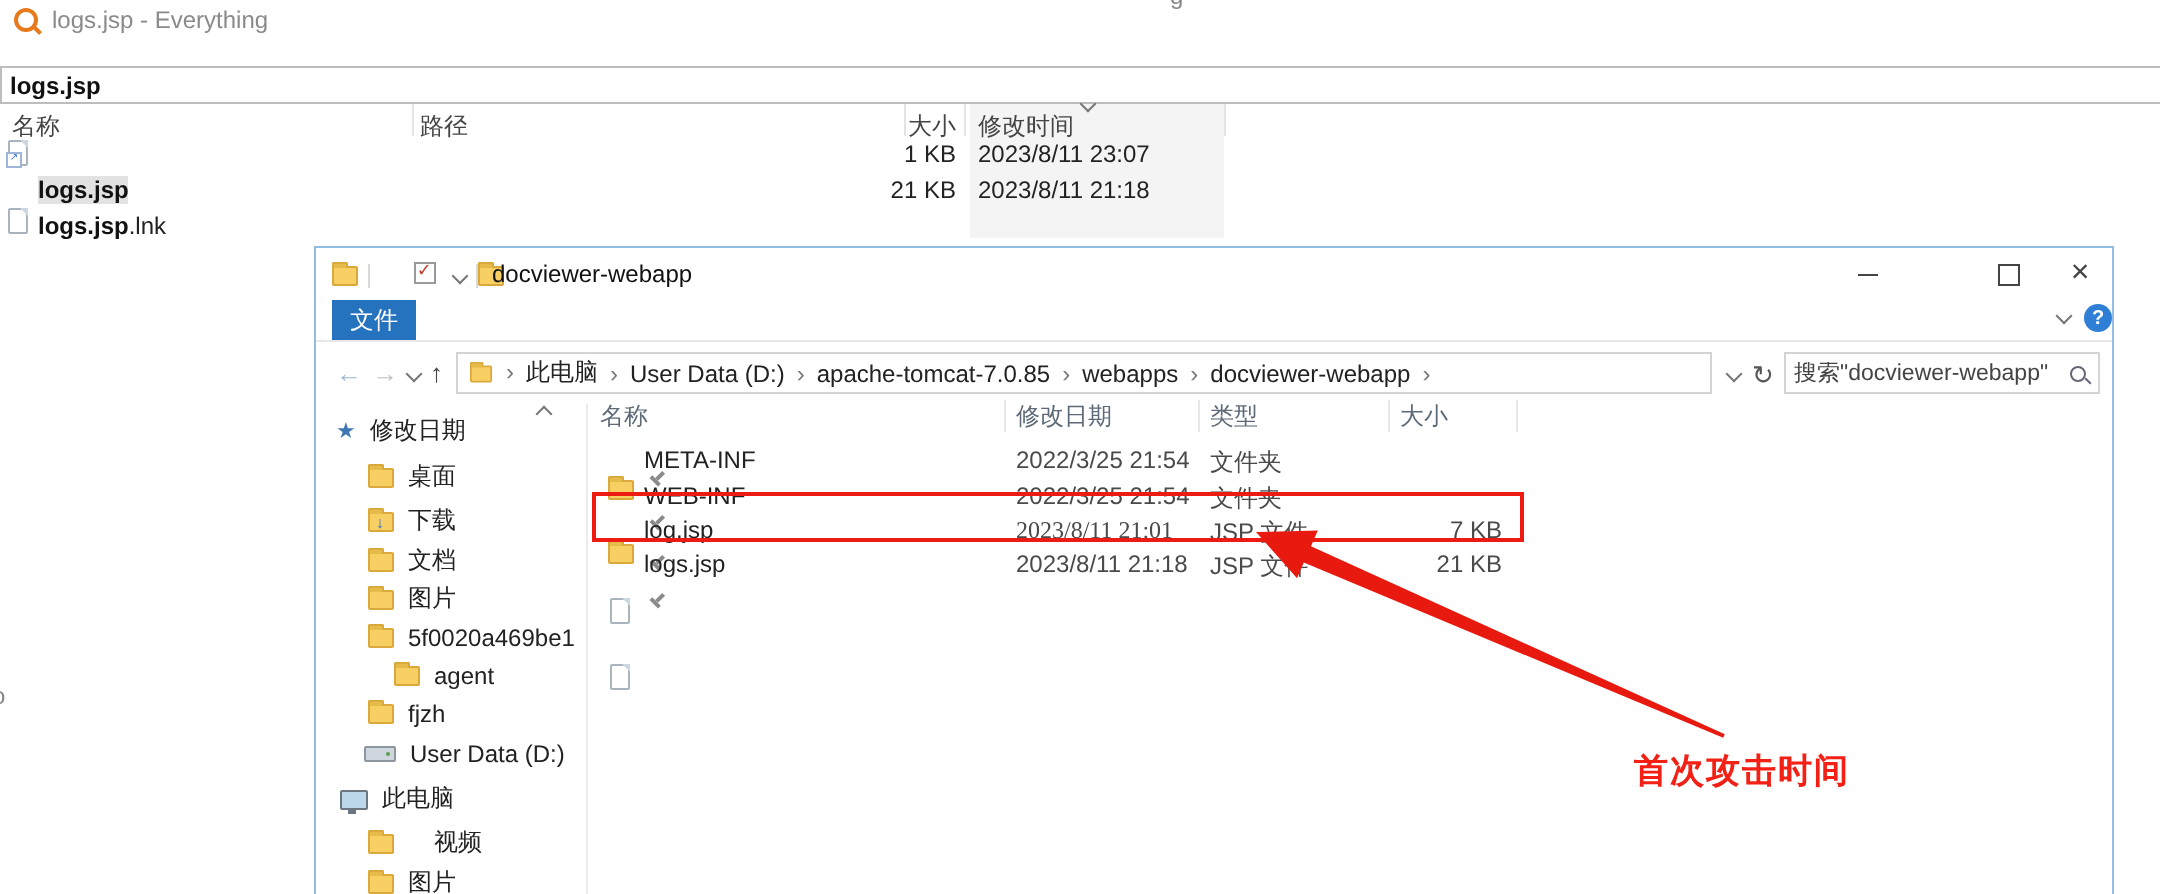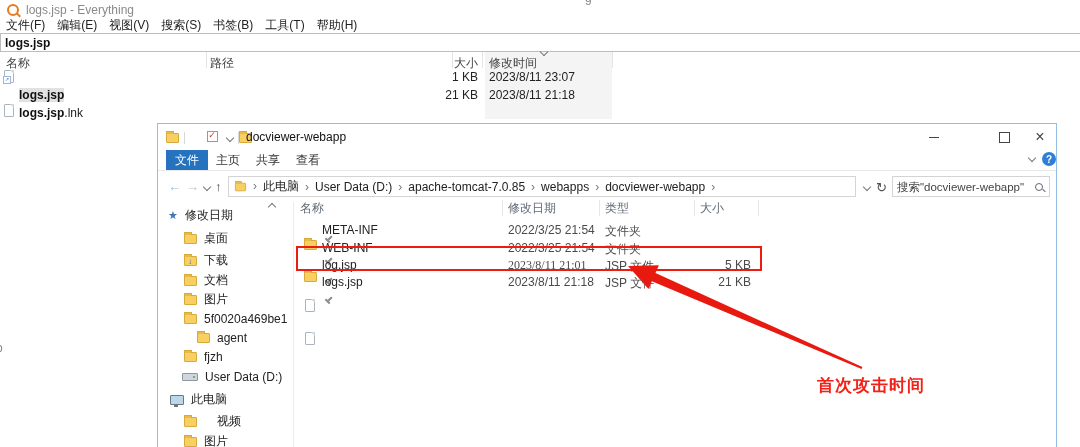--- a/index.html
+++ b/index.html
@@ -74,29 +74,20 @@
 </style>
 </head>
 <body>
 
 <div class="canvas">
 
   <div>
     <div class="abs" style="left:7px;top:4px;"><span class="mag-big"></span></div>
     <div class="abs evt-title-text" style="left:26px;top:3px;">logs.jsp - Everything</div>
 
-    <div class="abs evt-menu" style="left:6px;top:17px;">
-      <span>文件(F)</span>
-      <span>编辑(E)</span>
-      <span>视图(V)</span>
-      <span>搜索(S)</span>
-      <span>书签(B)</span>
-      <span>工具(T)</span>
-      <span>帮助(H)</span>
-    </div>
 
     <input class="evt-search" value="logs.jsp" style="">
 
     <div class="evt-sortbg"></div>
     <div class="evt-sep" style="left:206px;"></div>
     <div class="evt-sep" style="left:452px;"></div>
     <div class="evt-sep" style="left:482px;"></div>
     <div class="evt-sep" style="left:612px;"></div>
 
     <div class="abs evt-colhead" style="left:6px;top:55px;">名称</div>
@@ -137,25 +128,20 @@
     <span class="ctl" style="left:760px;">
         <span class="ctl-min-glyph"></span>
       </span>
     <span class="ctl" style="left:830px;">
         <span class="ctl-max-glyph"></span>
       </span>
     <span class="ctl" style="left:866px;font-size:16px;">×</span>
 
     
     <div class="tab-file">文件</div>
-    <div class="tabs">
-      <span>主页</span>
-      <span>共享</span>
-      <span>查看</span>
-    </div>
     <span class="chev abs" style="left:871px;top:31px;"></span>
     <span class="abs" style="left:884px;top:28px;width:14px;height:14px;border-radius:50%;background:#2f7fd6;color:#fff;display:flex;align-items:center;justify-content:center;font-size:10px;font-weight:bold;">?</span>
     <div class="ribbon-line"></div>
 
     
     <span class="addr-ic" style="left:10px;color:#9bb8d4;">←</span>
     <span class="addr-ic" style="left:28px;color:#c0c0c0;">→</span>
     <span class="chev abs" style="left:46px;top:60px;"></span>
     <span class="addr-ic" style="left:57px;color:#444;">↑</span>
 
@@ -259,21 +245,21 @@
       <span class="fl-cell" style="left:164px;top:117px;">WEB-INF</span>
       <span class="fl-cell fl-meta" style="left:350px;top:117px;">2022/3/25 21:54</span>
       <span class="fl-cell fl-meta" style="left:447px;top:117px;">文件夹</span>
       <span class="fl-cell fl-meta" style="left:540px;top:117px;width:53px;text-align:right;"></span>
     </div>
     <div>
       <span class="ic-file abs" style="left:147px;top:133px;"></span>
       <span class="fl-cell" style="left:164px;top:134px;">log.jsp</span>
       <span class="fl-cell fl-meta" style="left:350px;top:134px;font-family:Liberation Serif, serif;">2023/8/11 21:01</span>
       <span class="fl-cell fl-meta" style="left:447px;top:134px;">JSP 文件</span>
-      <span class="fl-cell fl-meta" style="left:540px;top:134px;width:53px;text-align:right;">5 KB</span>
+      <span class="fl-cell fl-meta" style="left:540px;top:134px;width:53px;text-align:right;">7 KB</span>
     </div>
     <div>
       <span class="ic-file abs" style="left:147px;top:150px;"></span>
       <span class="fl-cell" style="left:164px;top:151px;">logs.jsp</span>
       <span class="fl-cell fl-meta" style="left:350px;top:151px;">2023/8/11 21:18</span>
       <span class="fl-cell fl-meta" style="left:447px;top:151px;">JSP 文件</span>
       <span class="fl-cell fl-meta" style="left:540px;top:151px;width:53px;text-align:right;">21 KB</span>
     </div>
   </div>
 

